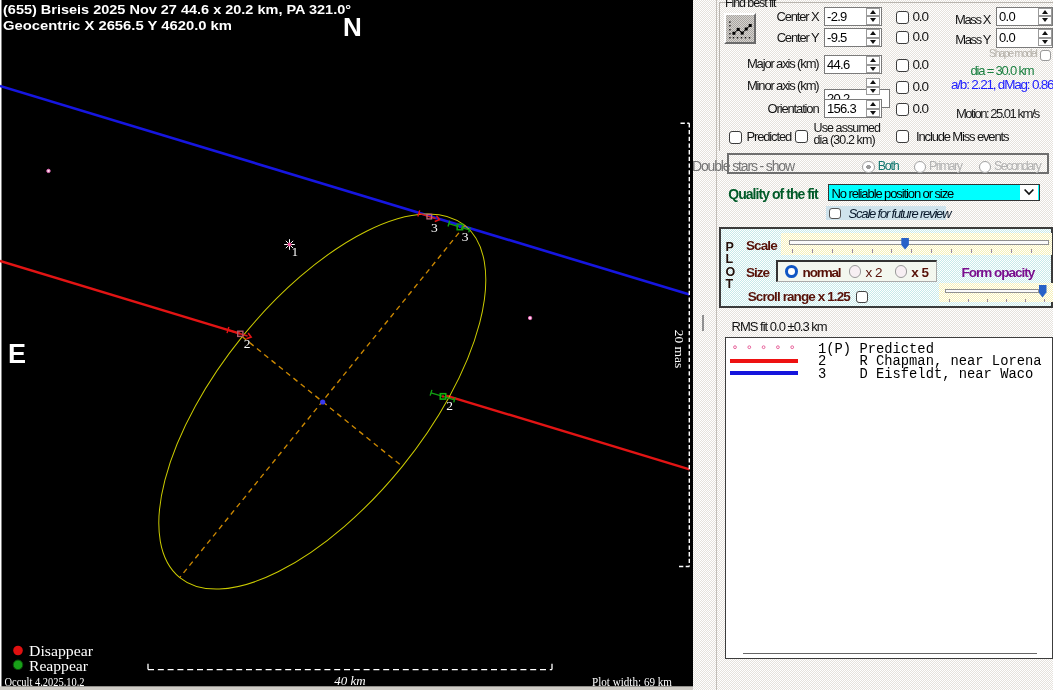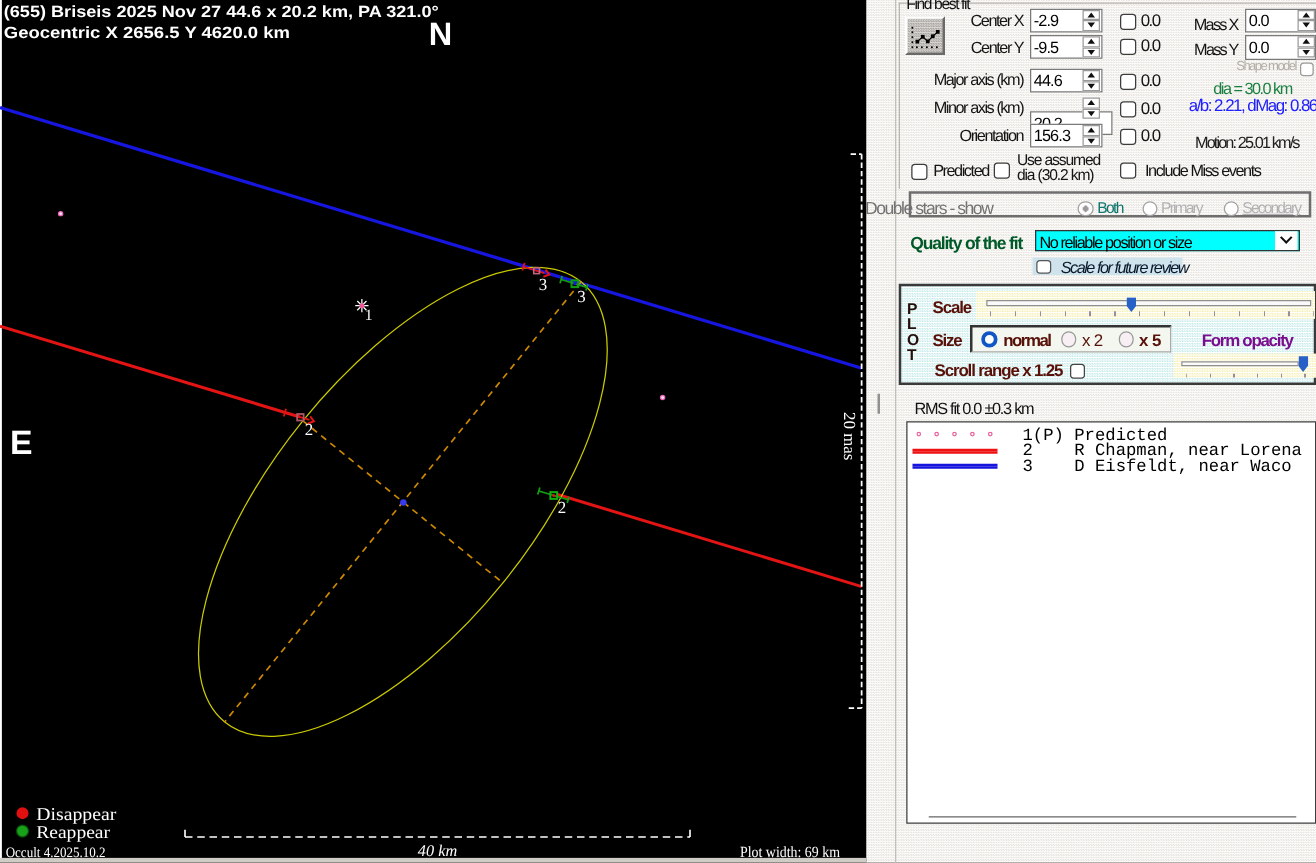--- a/index.html
+++ b/index.html
@@ -266,21 +266,21 @@
 <div class="cb" style="left:896.2px;top:129.6px;"></div>
 <div class="lbl" style="left:916px;top:128.5px;">Include Miss events</div>
 
 <div class="gb" style="left:726.9px;top:153.2px;width:321.7px;height:21px;"></div>
 <div class="abs" style="left:692px;top:157.6px;font-size:14px;font-weight:normal;color:#737373;letter-spacing:-1.15px;">Double stars - show</div>
 <div class="rad" style="left:862.4px;top:160.5px;background:radial-gradient(circle at 50% 50%,#9a9a9a 0 2.4px,#fff 2.5px);"></div>
 <div class="abs" style="left:877.8px;top:159.3px;font-size:12.5px;color:#0f766e;letter-spacing:-1.3px;">Both</div>
 <div class="rad" style="left:913.5px;top:160.5px;"></div>
 <div class="abs" style="left:928.9px;top:159.3px;font-size:12.5px;color:#b2b2b2;letter-spacing:-1.5px;">Primary</div>
 <div class="rad" style="left:978.5px;top:160.5px;"></div>
-<div class="abs" style="left:993.9px;top:159.3px;font-size:12.5px;color:#b2b2b2;letter-spacing:-1.5px;text-decoration:underline;">Secondary</div>
+<div class="abs" style="left:993.9px;top:159.3px;font-size:12.5px;color:#b2b2b2;letter-spacing:-1.5px;">Secondary</div>
 
 <div class="abs" style="left:728.2px;top:185.7px;font-size:14px;font-weight:bold;color:#005a28;letter-spacing:-0.95px;">Quality of the fit</div>
 <div class="abs" style="left:828px;top:184px;width:212px;height:17.3px;background:#00ffff;border:1.6px solid #333;box-sizing:border-box;">
  <div class="abs" style="left:2.5px;top:0.8px;font-size:13px;color:#000;letter-spacing:-1.1px;white-space:nowrap;">No reliable position or size</div>
  <div class="abs" style="left:190.8px;top:0;width:18.2px;height:14.5px;background:#fff;">
   <svg width="18" height="14" style="display:block">
         <path d="M4.6 4.5 L9 9 L13.4 4.5" stroke="#111" stroke-width="1.7" fill="none"></path>
       </svg>
  </div>
 </div>

